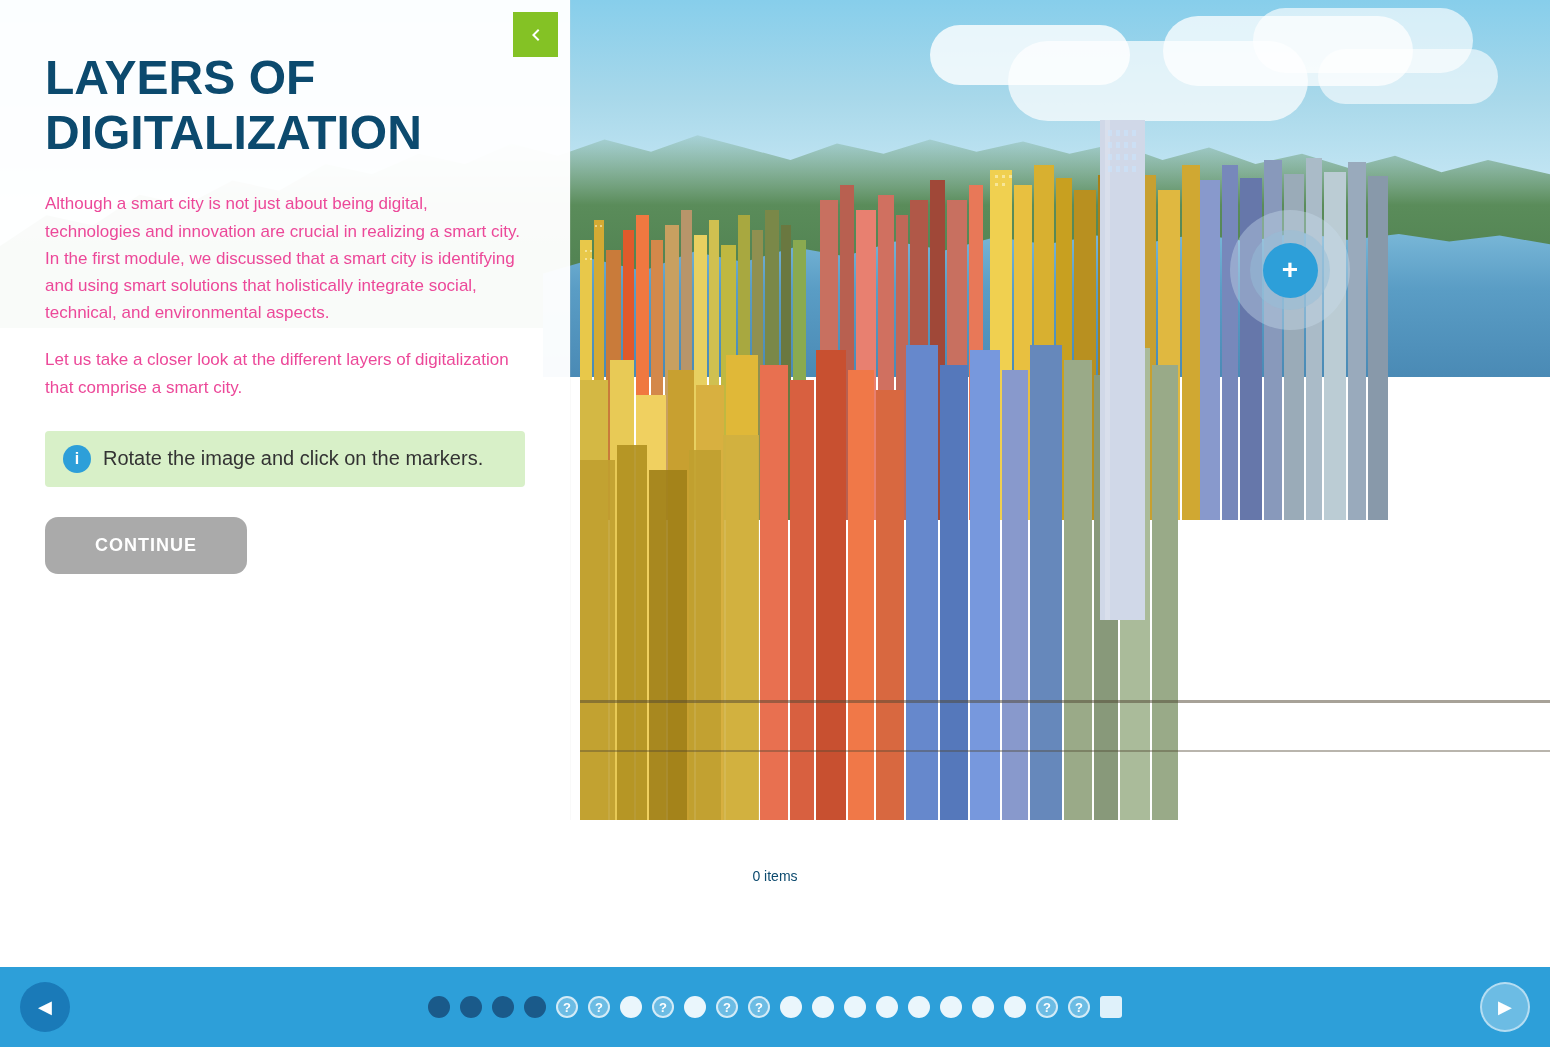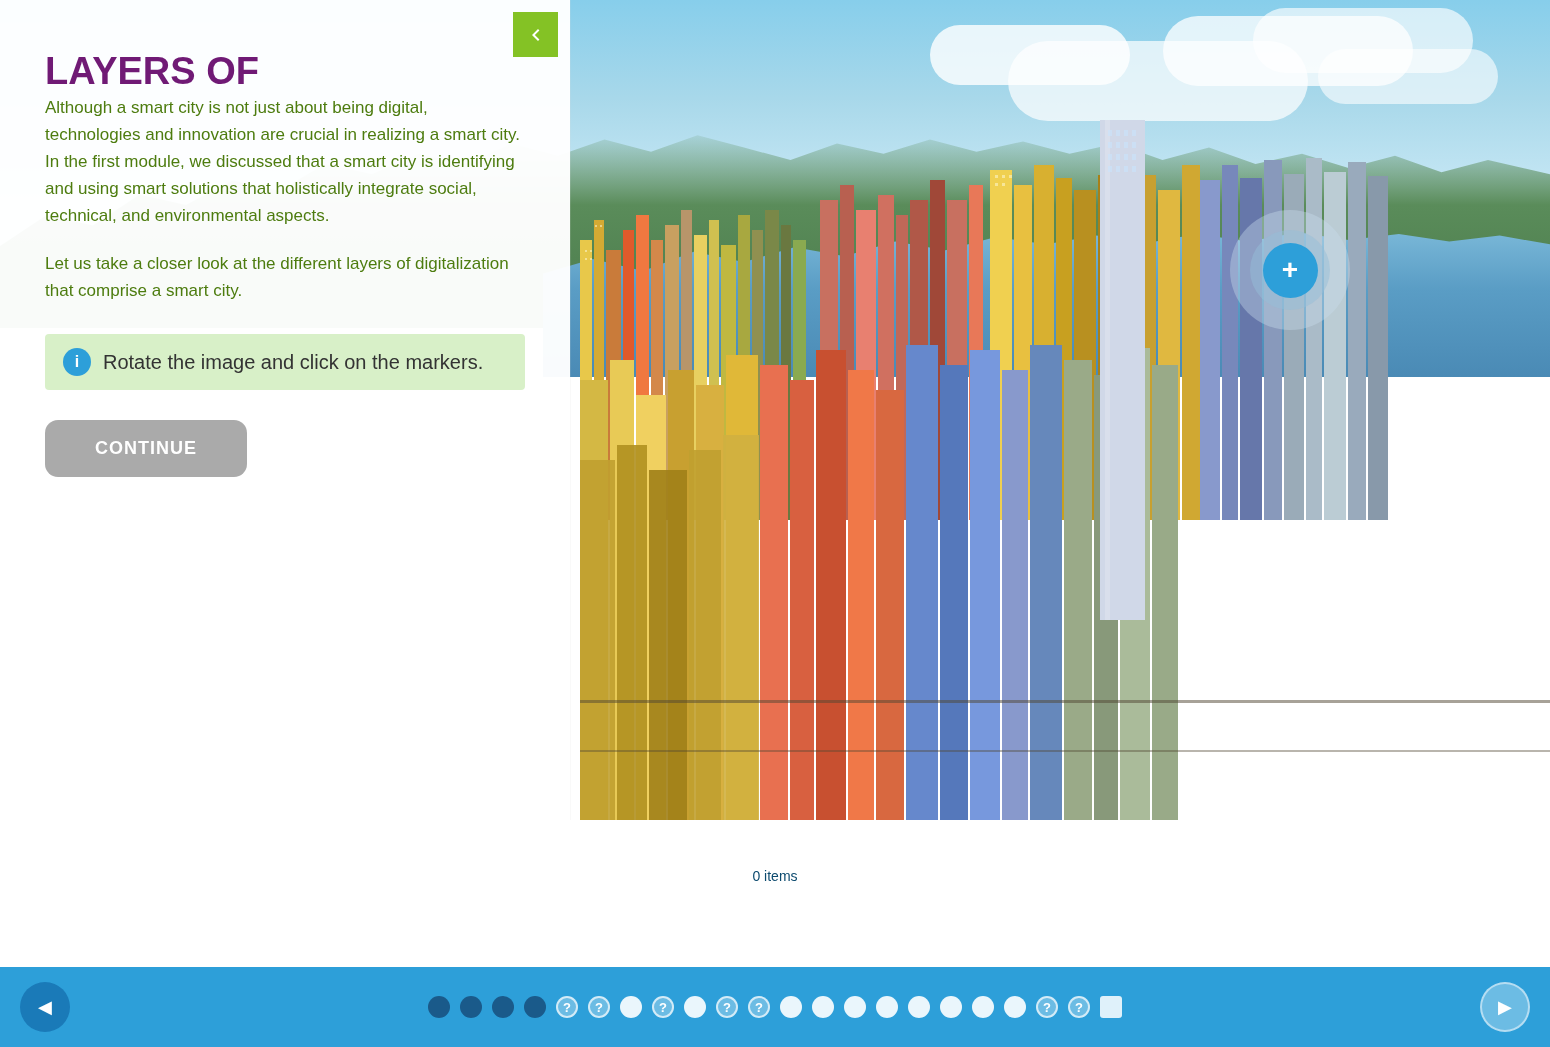--- a/index.html
+++ b/index.html
@@ -101,32 +101,33 @@
       display: flex; align-items: center; justify-content: center;
       cursor: pointer;
     }
 
     .collapse-btn svg {
       width: 24px; height: 24px;
       fill: white;
     }
 
     .panel-title {
-      font-size: 38px;
+      font-size: 48px;
       font-weight: 900;
-      color: #701a75;
+      color: #0c4a6e;
       line-height: 1.15;
+      margin-bottom: 30px;
       text-transform: uppercase;
       margin-top: 10px;
     }
 
     .panel-text {
       font-size: 17px;
       line-height: 1.6;
-      color: #4d7c0f;
+      color: #ec4899;
       margin-bottom: 20px;
     }
 
     .info-box {
       background: #d8f0c8;
       border: none;
       border-radius: 4px;
       padding: 14px 18px;
       display: flex;
       align-items: center;
@@ -403,20 +404,21 @@
 
 <div class="content-panel">
   <div class="collapse-btn">
     <svg viewBox="0 0 24 24">
       <path d="M15.41 7.41L14 6l-6 6 6 6 1.41-1.41L10.83 12z"></path>
     </svg>
   </div>
 
   <h1 class="panel-title">
     <span>LAYERS OF</span><br>
+    <span>DIGITALIZATION</span>
   </h1>
 
   <p class="panel-text">Although a smart city is not just about being digital, technologies and innovation are crucial in realizing a smart city. In the first module, we discussed that a smart city is identifying and using smart solutions that holistically integrate social, technical, and environmental aspects.</p>
 
   <p class="panel-text">Let us take a closer look at the different layers of digitalization that comprise a smart city.</p>
 
   <div class="info-box">
     <div class="info-icon">i</div>
     <span class="info-text">Rotate the image and click on the markers.</span>
   </div>

